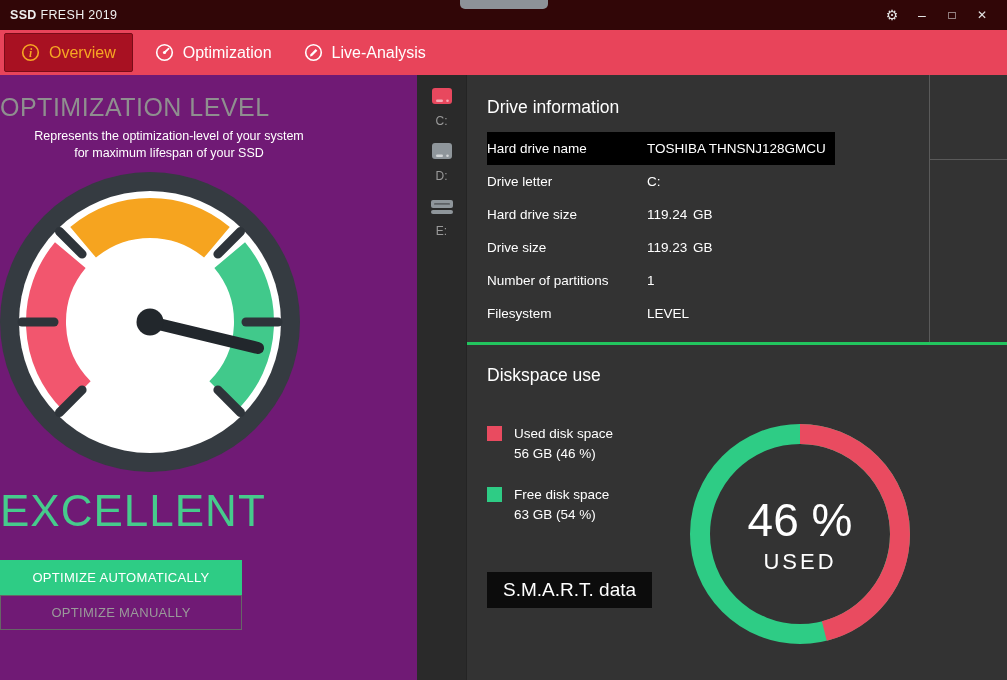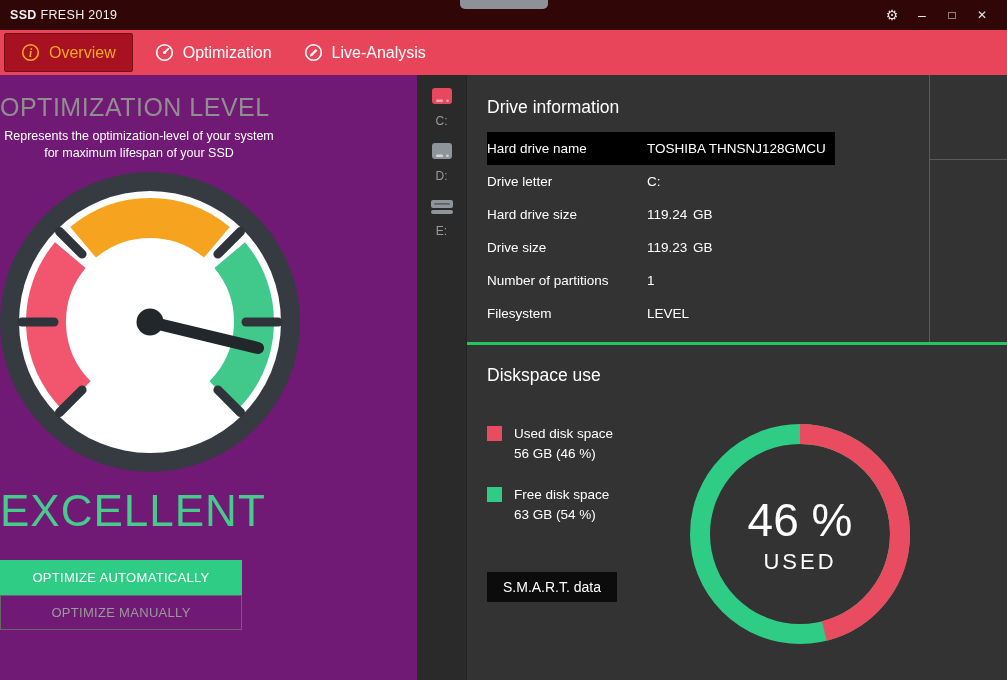--- a/index.html
+++ b/index.html
@@ -21,21 +21,21 @@
   .tabbar { height:45px; background:#e8445a; display:flex; align-items:stretch; padding-left:4px; flex:0 0 auto; }
   .tab { display:flex; align-items:center; gap:9px; padding:0 16px; color:#fff; font-size:16px; cursor:default; }
   .tab.active { background:#a81122; border:1px solid #7a0c18; margin:3px 6px 3px 0; border-radius:2px; color:#f7a723; }
   .tab-icon { display:flex; align-items:center; }
 
   
   .content { flex:1; display:flex; min-height:0; }
 
   .left-panel { width:417px; background:#701a75; color:#fff; display:flex; flex-direction:column; align-items:flex-start; flex:0 0 auto; }
   .opt-title { margin-top:18px; font-size:25px; color:#8f8f8f; letter-spacing:.5px; }
-  .opt-sub { margin-top:6px; width:278px; text-align:center; font-size:12.5px; line-height:1.35; color:#fff; }
+  .opt-sub { margin-top:6px; width:278px; text-align:center; font-size:12.5px; line-height:1.35; color:#fff;margin-left:30px; }
   .gauge { margin-top:10px; width:300px; height:300px; }
   .rating { margin-top:14px; font-size:44px; color:#46cb8c; letter-spacing:1px; }
   .lp-btn { width:242px; height:35px; font-size:13px; letter-spacing:.3px; font-family:"Liberation Sans",sans-serif; cursor:default; }
   .btn-auto { margin-top:24px; background:#2ecc85; color:#fff; border:none; }
   .btn-manual { background:transparent; color:#9a9a9a; border:1px solid #666; }
 
   
   .drive-strip { width:50px; background:#2a2a2a; border-right:1px solid #242424; display:flex; flex-direction:column; align-items:center; padding-top:12px; flex:0 0 auto; }
   .drive-item { display:flex; flex-direction:column; align-items:center; margin-bottom:14px; cursor:default; }
   .drive-letter { margin-top:2px; font-size:12px; color:#9a9a9a; }
@@ -55,21 +55,21 @@
   .info-row.highlight { background:#000; }
   .info-row .lbl { width:160px; flex:0 0 auto; }
   .info-row .num { display:inline-block; min-width:44px; }
   .info-row .unit { margin-left:2px; }
 
   .diskspace { flex:1; padding:20px; position:relative; }
   .legend { margin-top:38px; width:250px; }
   .legend-item { display:flex; margin-bottom:20px; }
   .legend-swatch { width:15px; height:15px; margin-right:12px; margin-top:2px; flex:0 0 auto; }
   .legend-text { color:#fff; font-size:13.5px; line-height:1.5; }
-  .smart-btn { margin-top:27px; background:#0c0c0c; color:#fff; font-size:14px; padding:7px 16px; border:none; font-family:"Liberation Sans",sans-serif; cursor:default;text-align:right; }
+  .smart-btn { margin-top:27px; background:#0c0c0c; color:#fff; font-size:19px; padding:7px 16px; border:none; font-family:"Liberation Sans",sans-serif; cursor:default;text-align:right; }
 
   .donut-wrap { position:absolute; left:218px; top:74px; width:230px; height:230px; }
   .donut-center { position:absolute; inset:0; display:flex; flex-direction:column; align-items:center; justify-content:center; color:#fff; }
   .donut-value { font-size:46px; }
   .donut-label { font-size:22px; letter-spacing:3px; margin-top:2px; }
 </style>
 </head>
 <body>
 
 <div class="window">

